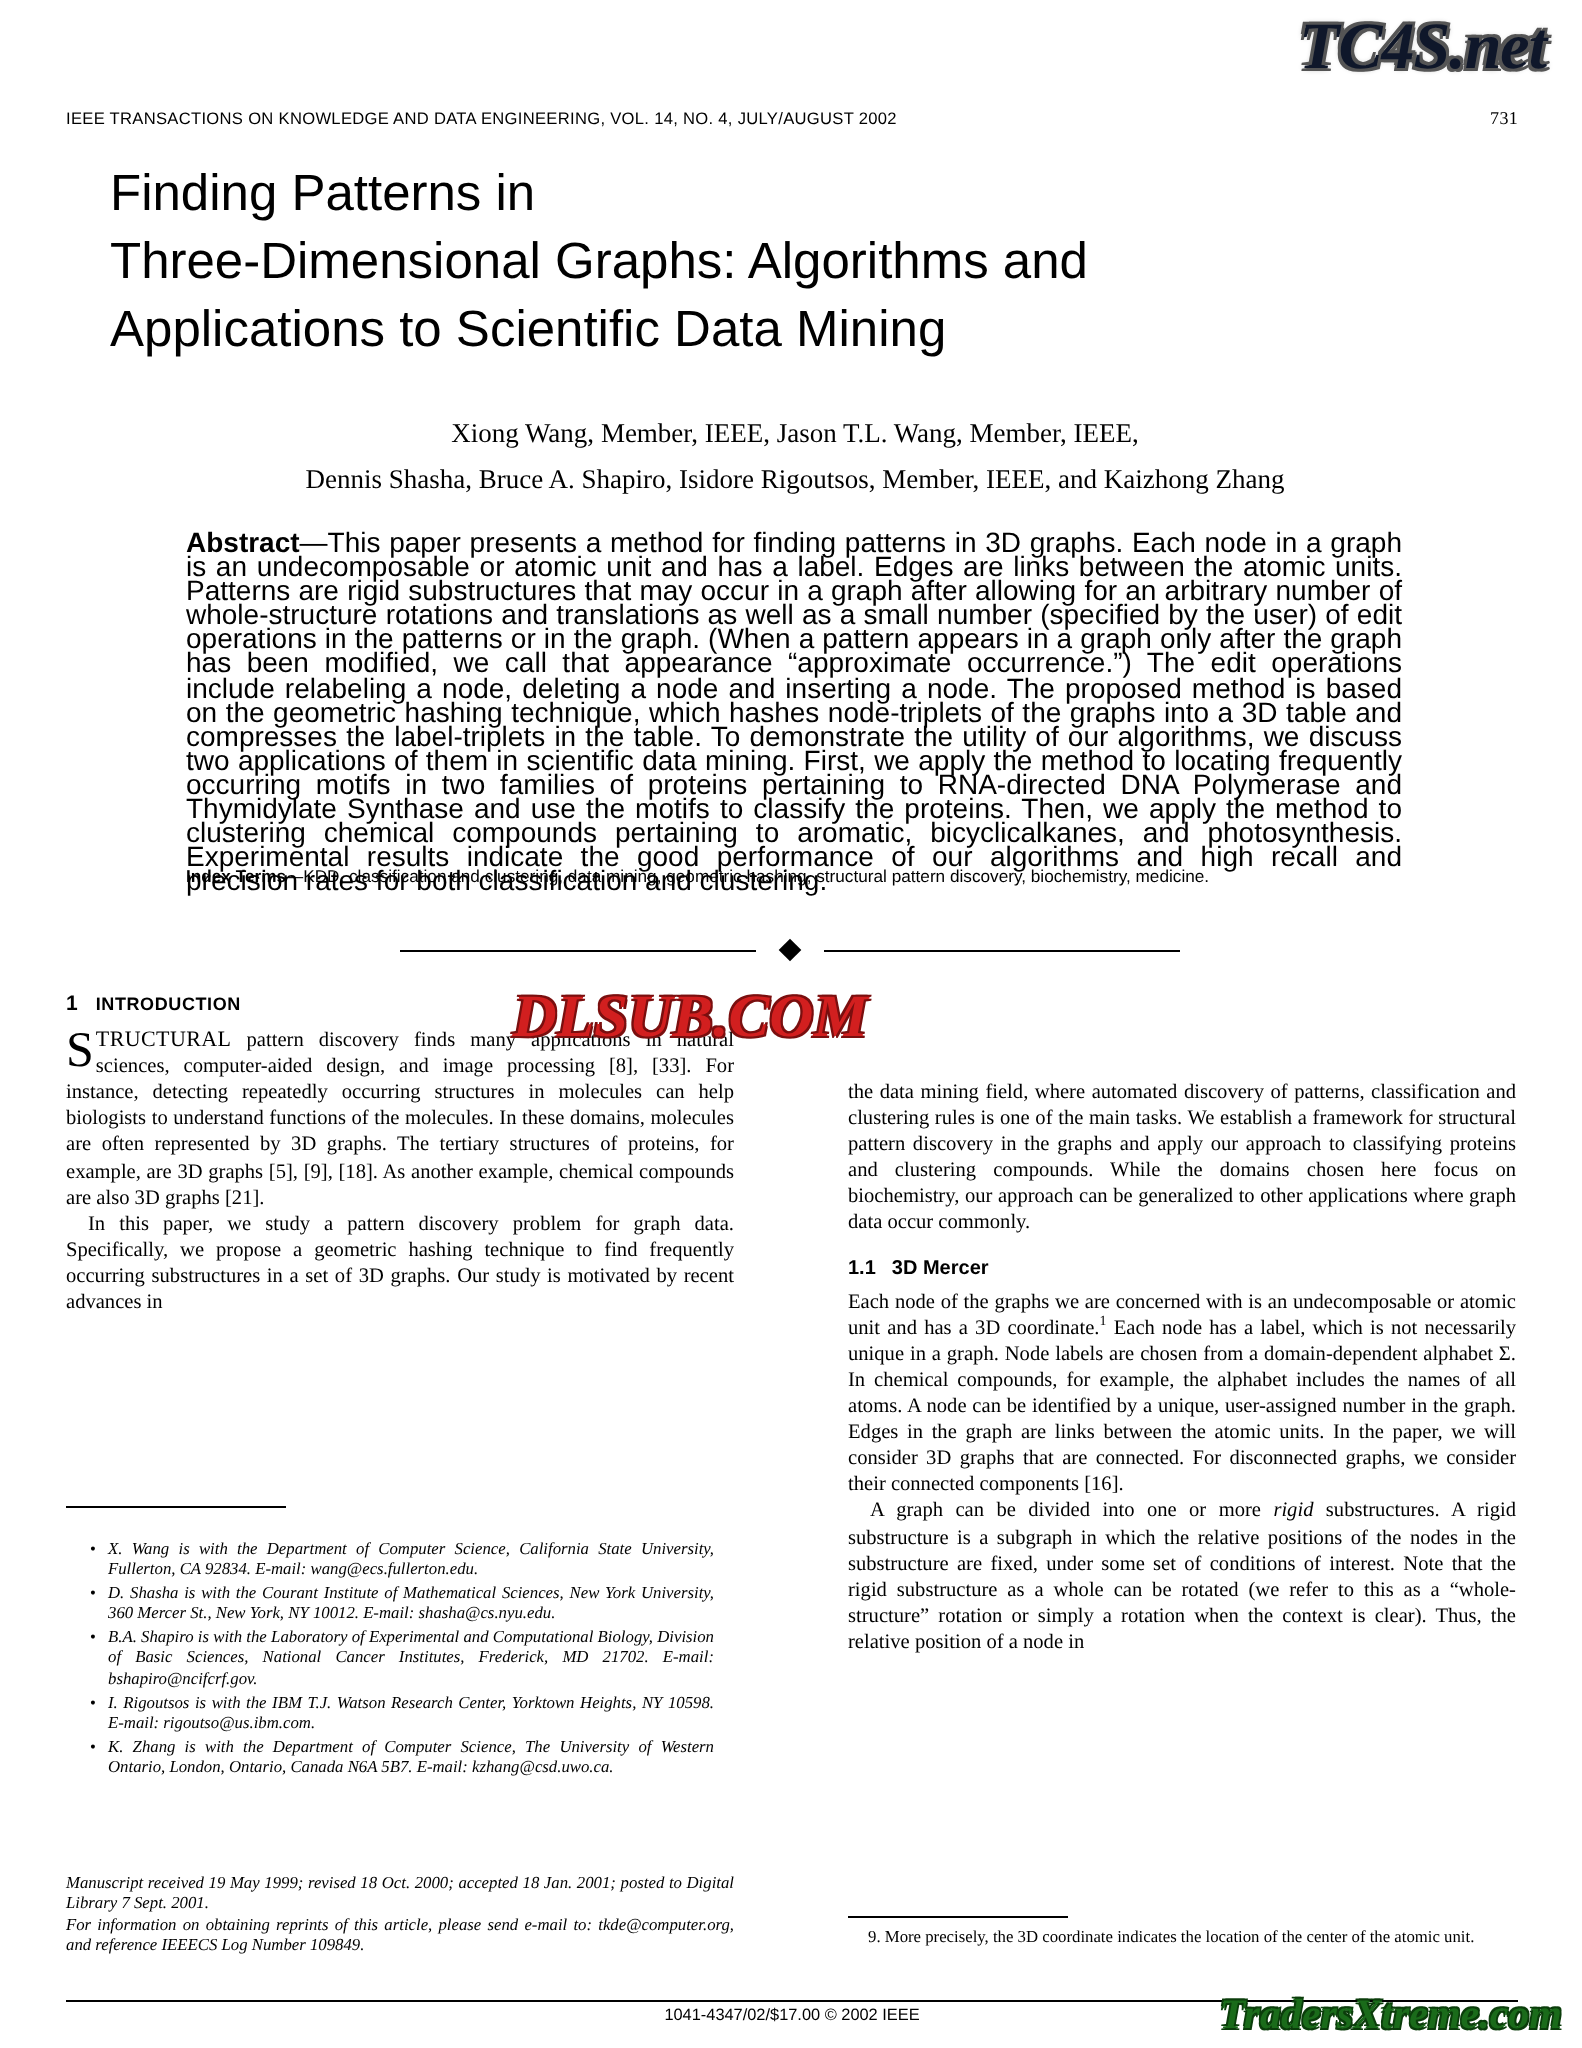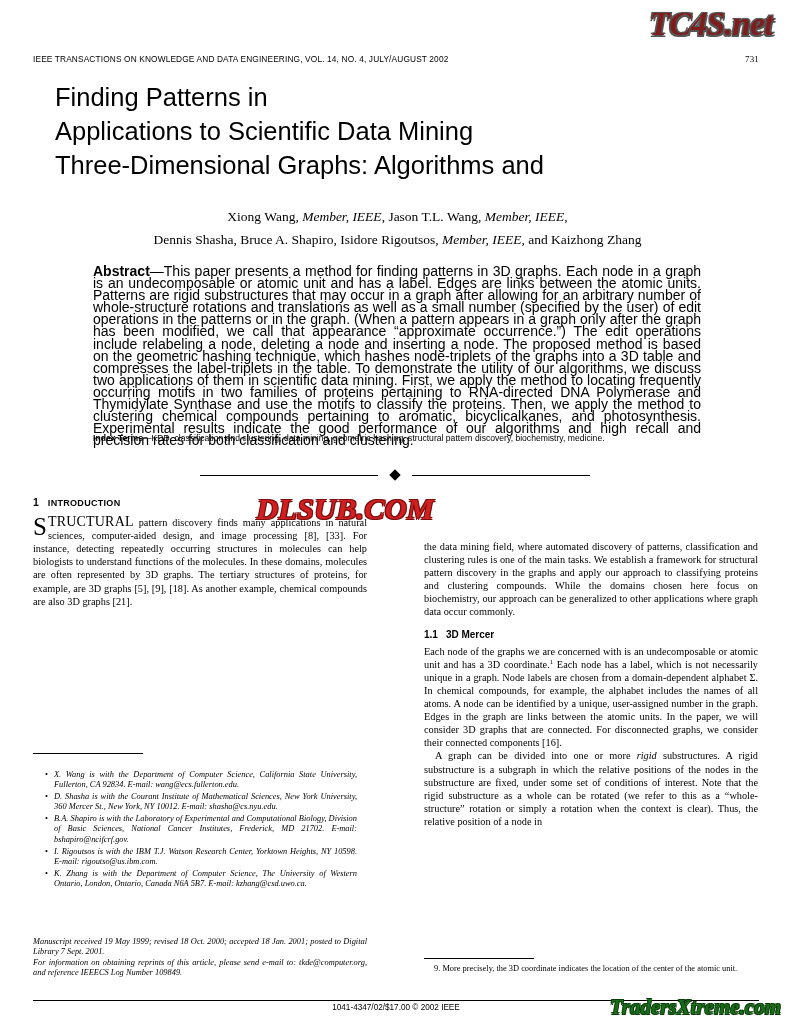--- a/index.html
+++ b/index.html
@@ -23,21 +23,21 @@
   }
   
   .wm-tc4s {
     position: absolute;
     right: 18px;
     top: 6px;
     font-family: "Liberation Serif", serif;
     font-size: 33px;
     font-weight: bold;
     font-style: italic;
-    color: #7f1d1d;
+    color: #0f172a;
     text-shadow:
       -1.5px -1.5px 0 #555, 1.5px -1.5px 0 #555,
       -1.5px 1.5px 0 #555, 1.5px 1.5px 0 #555,
       0 0 3px #888;
     letter-spacing: -0.5px;
   }
   .wm-dlsub {
     position: absolute;
     left: 258px;
     top: 492px;
@@ -92,21 +92,21 @@
   }
   .authors {
     position: absolute;
     left: 55px;
     top: 205px;
     width: 685px;
     text-align: center;
     font-size: 13.5px;
     line-height: 23px;
   }
-  .authors .sc { font-style: italic; }
+  .authors .sc { }
   
   .abstract {
     position: absolute;
     left: 93px;
     top: 265px;
     width: 608px;
     font-family: "Liberation Sans", sans-serif;
     font-size: 14px;
     line-height: 12.1px;
     text-align: justify;
@@ -177,21 +177,21 @@
   .subsec-head .num { margin-right: 8px; margin-top: 16px; }
   p.body { margin: 0; text-indent: 11px; }
   p.body.first { text-indent: 0; }
   .dropcap {
     float: left;
     font-size: 25px;
     line-height: 21px;
     padding-right: 1px;
     margin-top: 1px;
   }
-  .smallcaps { font-variant: small-caps; font-size: 14px; letter-spacing: .2px;}
+  .smallcaps { font-variant: small-caps; font-size: 11px; letter-spacing: .2px;}
   
   .fnrule {
     position: absolute;
     left: 33px;
     top: 753px;
     width: 110px;
     height: 1px;
     background: #000;
   }
   .bios {
@@ -272,22 +272,22 @@
 
   <div class="wm-tc4s">TC4S.net</div>
 
   <div class="runhead">
     <span class="left">IEEE TRANSACTIONS ON KNOWLEDGE AND DATA ENGINEERING,   VOL. 14,   NO. 4,   JULY/AUGUST 2002</span>
     <span class="right">731</span>
   </div>
 
   <div class="title">
     <div>Finding Patterns in</div>
+    <div>Three-Dimensional Graphs: Algorithms and</div>
     <div>Applications to Scientific Data Mining</div>
-    <div>Three-Dimensional Graphs: Algorithms and</div>
   </div>
 
   <div class="authors">
     <div><span>Xiong Wang, </span><span class="sc">Member, IEEE</span><span>, Jason T.L. Wang, </span><span class="sc">Member, IEEE</span><span>,</span></div>
     <div><span>Dennis Shasha, Bruce A. Shapiro, Isidore Rigoutsos, </span><span class="sc">Member, IEEE</span><span>, and Kaizhong Zhang</span></div>
   </div>
 
   <div class="abstract">
     <b>Abstract</b><span>—This paper presents a method for finding patterns in 3D graphs. Each node in a graph is an undecomposable or atomic unit and has a label. Edges are links between the atomic units. Patterns are rigid substructures that may occur in a graph after allowing for an arbitrary number of whole-structure rotations and translations as well as a small number (specified by the user) of edit operations in the patterns or in the graph. (When a pattern appears in a graph only after the graph has been modified, we call that appearance “approximate occurrence.”) The edit operations include relabeling a node, deleting a node and inserting a node. The proposed method is based on the geometric hashing technique, which hashes node-triplets of the graphs into a 3D table and compresses the label-triplets in the table. To demonstrate the utility of our algorithms, we discuss two applications of them in scientific data mining. First, we apply the method to locating frequently occurring motifs in two families of proteins pertaining to RNA-directed DNA Polymerase and Thymidylate Synthase and use the motifs to classify the proteins. Then, we apply the method to clustering chemical compounds pertaining to aromatic, bicyclicalkanes, and photosynthesis. Experimental results indicate the good performance of our algorithms and high recall and precision rates for both classification and clustering.</span>
   </div>
@@ -300,20 +300,21 @@
     <div class="ln l"></div>
     <div class="dia"></div>
     <div class="ln r"></div>
   </div>
 
   <div class="col left">
     <div class="sec-head">
       <span class="num">1</span><span class="sc" style="text-transform:uppercase;">Introduction</span>
     </div>
     <p class="body first"><span class="dropcap">S</span><span class="smallcaps" style="text-transform:uppercase;">tructural</span><span> pattern discovery finds many applications in natural sciences, computer-aided design, and image processing [8], [33]. For instance, detecting repeatedly occurring structures in molecules can help biologists to understand functions of the molecules. In these domains, molecules are often represented by 3D graphs. The tertiary structures of proteins, for example, are 3D graphs [5], [9], [18]. As another example, chemical compounds are also 3D graphs [21].</span></p>
+    <p class="body">In this paper, we study a pattern discovery problem for graph data. Specifically, we propose a geometric hashing technique to find frequently occurring substructures in a set of 3D graphs. Our study is motivated by recent advances in</p>
   </div>
 
   <div class="fnrule"></div>
 
   <div class="bios">
     <ul>
       <li>X. Wang is with the Department of Computer Science, California State University, Fullerton, CA 92834. E-mail: wang@ecs.fullerton.edu.</li>
       <li>D. Shasha is with the Courant Institute of Mathematical Sciences, New York University, 360 Mercer St., New York, NY 10012. E-mail: shasha@cs.nyu.edu.</li>
       <li>B.A. Shapiro is with the Laboratory of Experimental and Computational Biology, Division of Basic Sciences, National Cancer Institutes, Frederick, MD 21702. E-mail: bshapiro@ncifcrf.gov.</li>
       <li>I. Rigoutsos is with the IBM T.J. Watson Research Center, Yorktown Heights, NY 10598. E-mail: rigoutso@us.ibm.com.</li>

